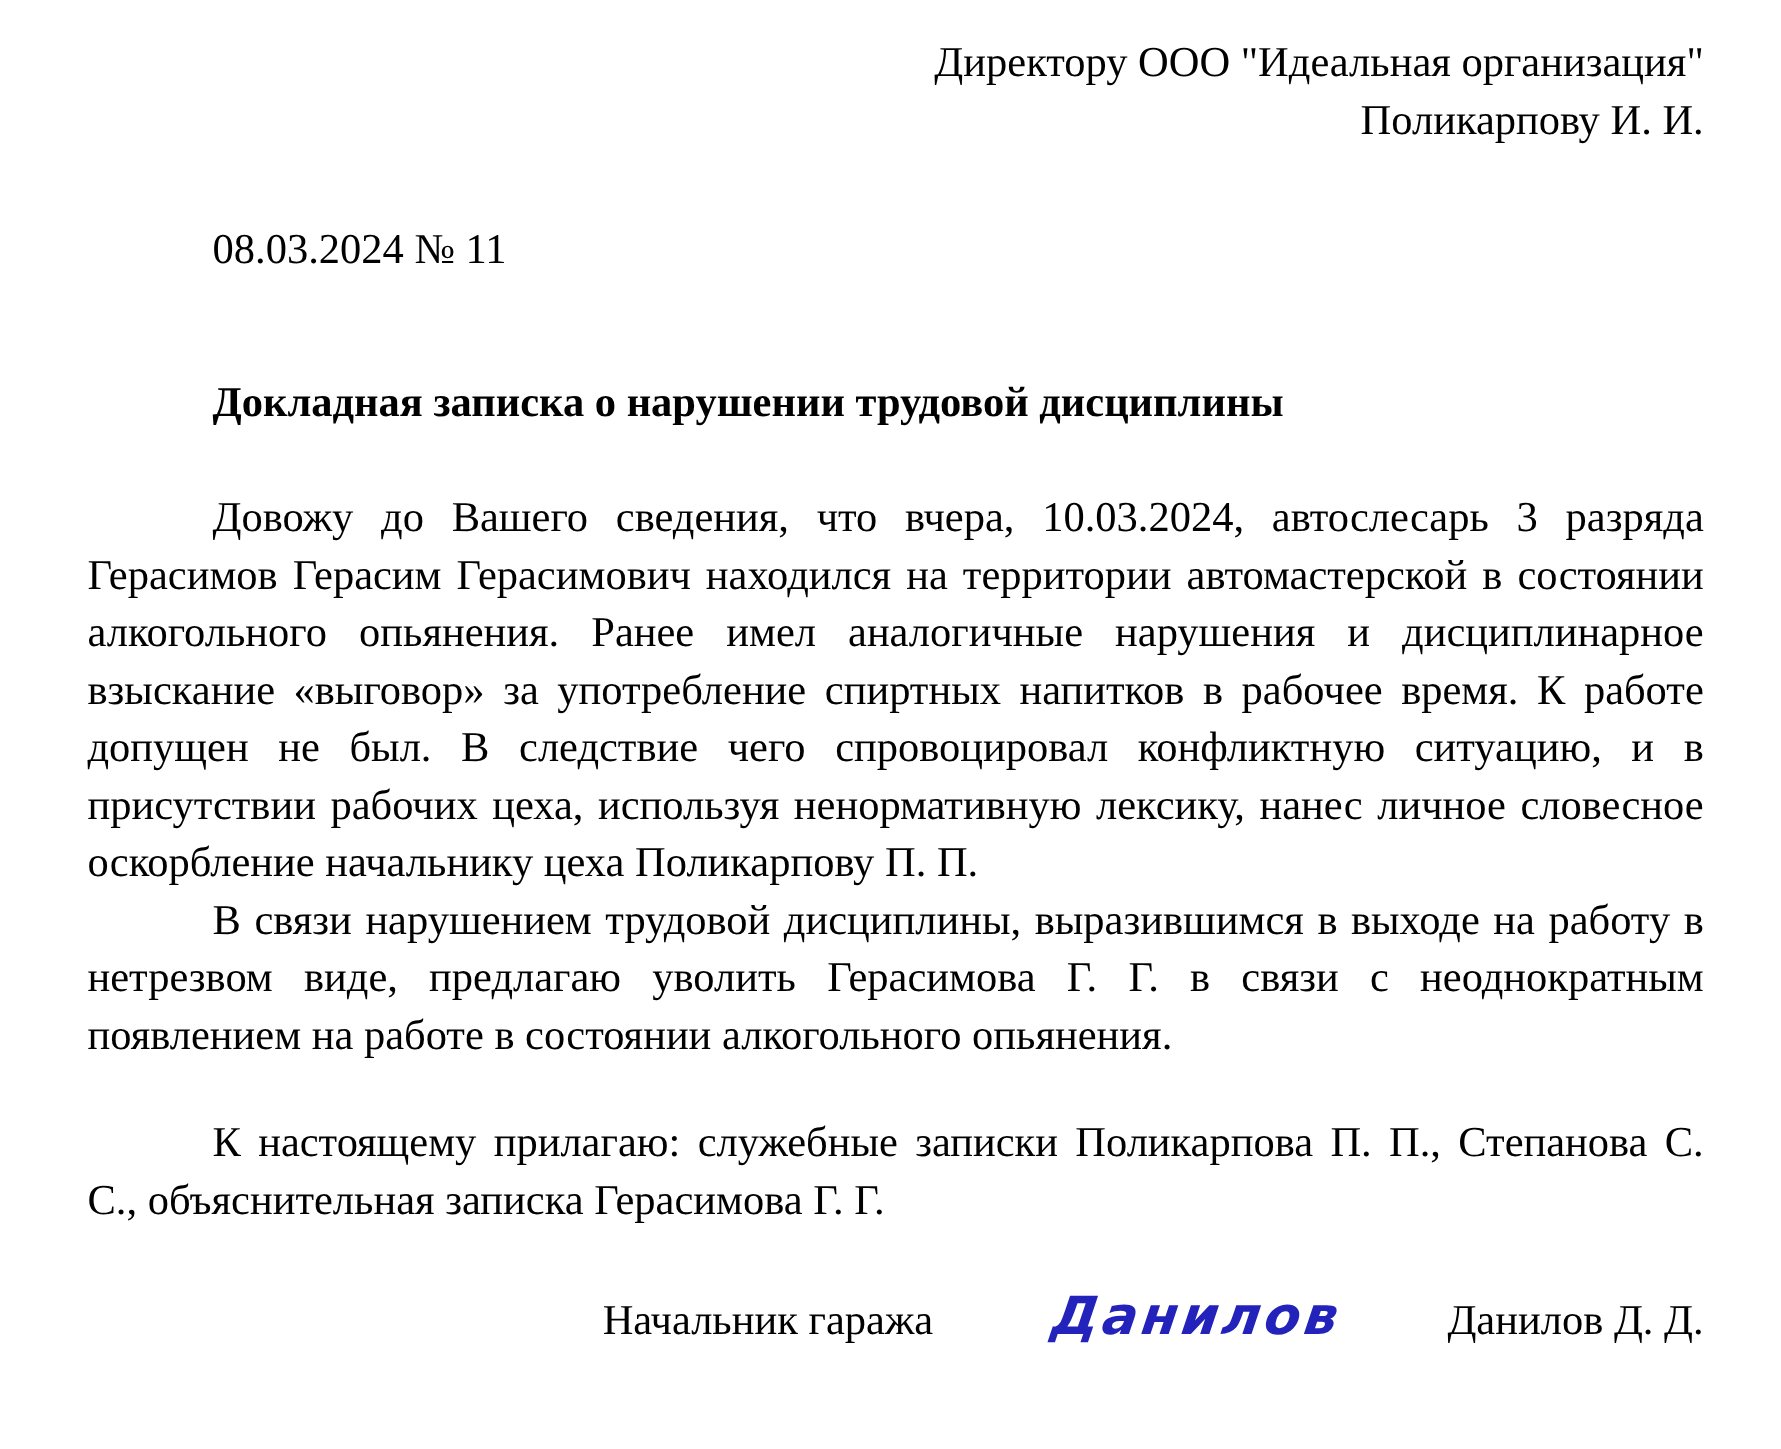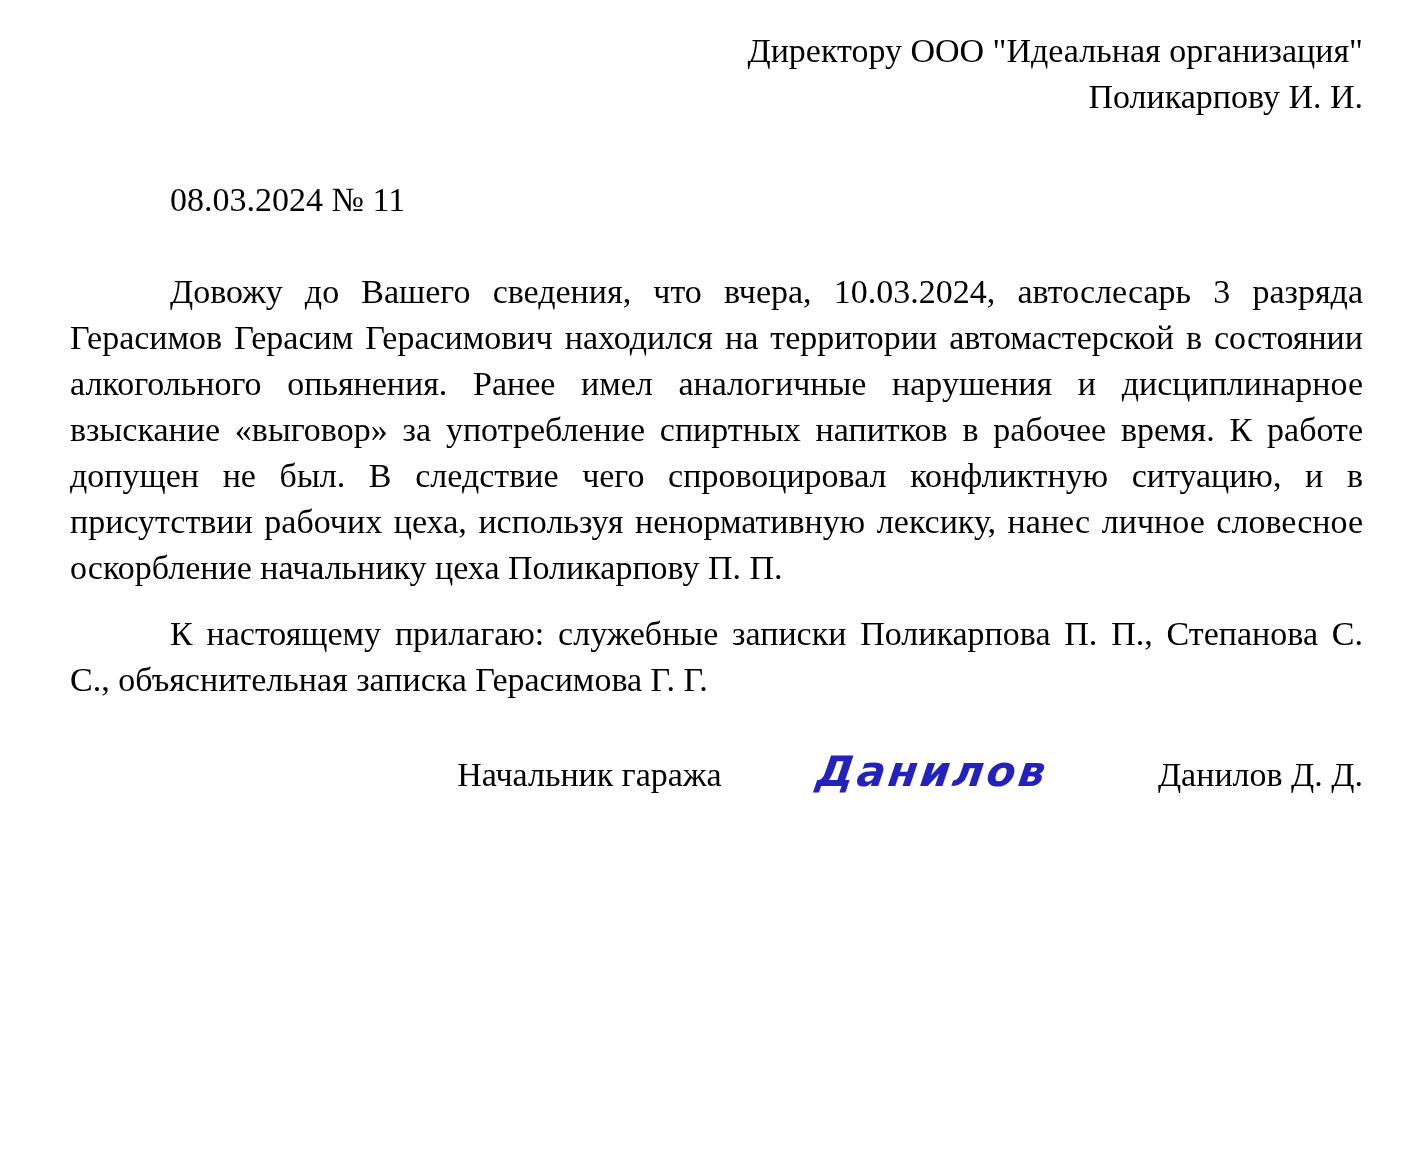--- a/index.html
+++ b/index.html
@@ -36,58 +36,60 @@
   }
   .para {
     margin: 0;
     text-align: justify;
     text-indent: 100px;
   }
   .para.first {
     margin-top: 46px;
   }
   .para.attach {
-    margin-top: 20px;
+    margin-top: 40px;
   }
   .sig-row {
     margin-top: 46px;
     padding-left: 100px;
     display: flex;
     align-items: baseline;
     justify-content: flex-end;
   }
   .autograph {
     display: inline-block;
     margin-left: 95px;
     font-family: "DejaVu Sans", sans-serif;
     font-style: italic;
     font-weight: bold;
     font-size: 42px;
     letter-spacing: 3px;
     transform: skewX(-8deg);
   }
   .sig-name {
-    margin-left: 110px;
+    margin-left: 85px;
   }
 </style>
 </head>
 <body>
 
 <div class="page">
 
   <div class="recipient">
     <div>Директору ООО "Идеальная организация"</div>
     <div>Поликарпову И. И.</div>
   </div>
 
   <div class="date-line">08.03.2024 № 11</div>
 
+  <h1 class="title">Докладная записка о нарушении трудовой дисциплины</h1>
 
   <p class="para first">Довожу до Вашего сведения, что вчера, 10.03.2024, автослесарь 3 разряда Герасимов Герасим Герасимович находился на территории автомастерской в состоянии алкогольного опьянения. Ранее имел аналогичные нарушения и дисциплинарное взыскание «выговор» за употребление спиртных напитков в рабочее время. К работе допущен не был. В следствие чего спровоцировал конфликтную ситуацию, и в присутствии рабочих цеха, используя ненормативную лексику, нанес личное словесное оскорбление начальнику цеха Поликарпову П. П.</p>
 
+  <p class="para">В связи нарушением трудовой дисциплины, выразившимся в выходе на работу в нетрезвом виде, предлагаю уволить Герасимова Г. Г. в связи с неоднократным появлением на работе в состоянии алкогольного опьянения.</p>
 
   <p class="para attach">К настоящему прилагаю: служебные записки Поликарпова П. П., Степанова С. С., объяснительная записка Герасимова Г. Г.</p>
 
   <div class="sig-row">
     <span>Начальник гаража</span>
     <span class="autograph" style="color: rgb(35, 35, 187);">Данилов</span>
     <span class="sig-name">Данилов Д. Д.</span>
   </div>
 
 </div>

